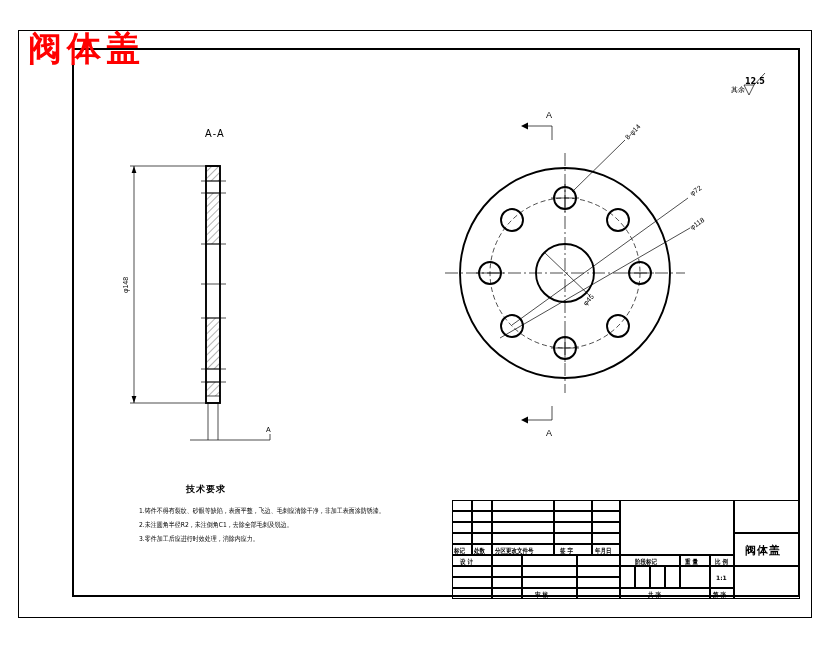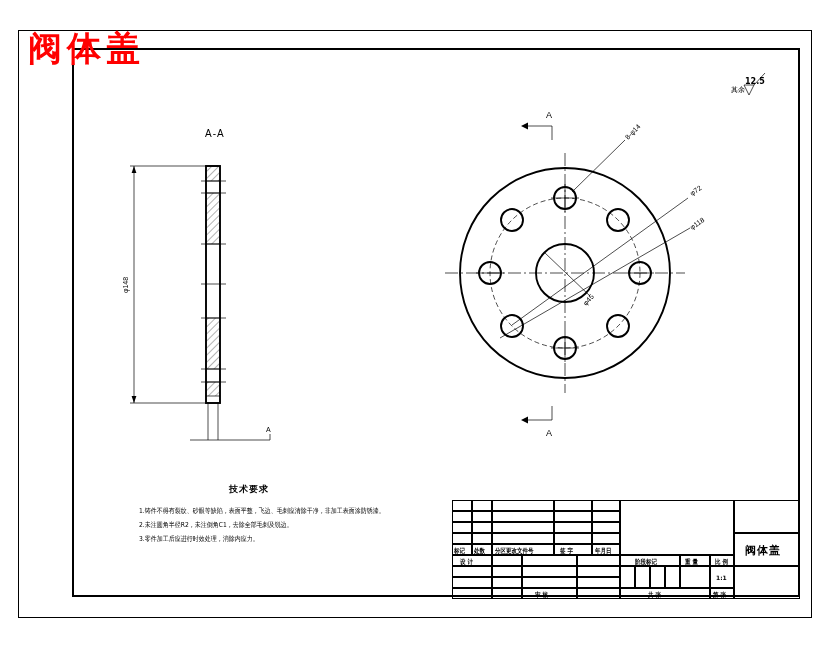--- a/index.html
+++ b/index.html
@@ -20,21 +20,21 @@
   .thn{stroke:#000;stroke-width:0.7;fill:none;}
   .ctr{stroke:#000;stroke-width:0.7;fill:none;stroke-dasharray:13 3 2 3;}
   .dsh{stroke:#000;stroke-width:0.7;fill:none;stroke-dasharray:5 3;}
   .fillk{fill:#000;stroke:none;}
   .lbl{font-family:"Liberation Sans",sans-serif;font-size:7px;fill:#000;}
   .lbl9{font-family:"Liberation Sans",sans-serif;font-size:9px;fill:#000;}
 
   
   .aa-label{position:absolute;left:205px;top:128px;font-size:10px;letter-spacing:1px;}
   .notes-title{position:absolute;left:186px;top:483px;font-size:9px;font-weight:bold;letter-spacing:1px;
-               font-family:"DejaVu Sans",sans-serif;margin-left:43px;}
+               font-family:"DejaVu Sans",sans-serif;}
   .note-line{position:absolute;left:139px;font-size:6px;white-space:nowrap;font-family:"DejaVu Sans",sans-serif;
              transform:scaleY(1.15);transform-origin:left top;}
   .n1{top:506px;} .n2{top:520px;} .n3{top:534px;}
 
   .rough{position:absolute;left:731px;top:85px;font-size:7px;white-space:nowrap;font-family:"DejaVu Sans",sans-serif;}
   .rough .val{position:absolute;left:14px;top:-8px;font-size:8px;font-weight:bold;}
 
   
   .tb{position:absolute;left:452px;top:500px;width:348px;height:97px;}
   .tb .cell{position:absolute;box-sizing:border-box;border:1px solid #000;}

